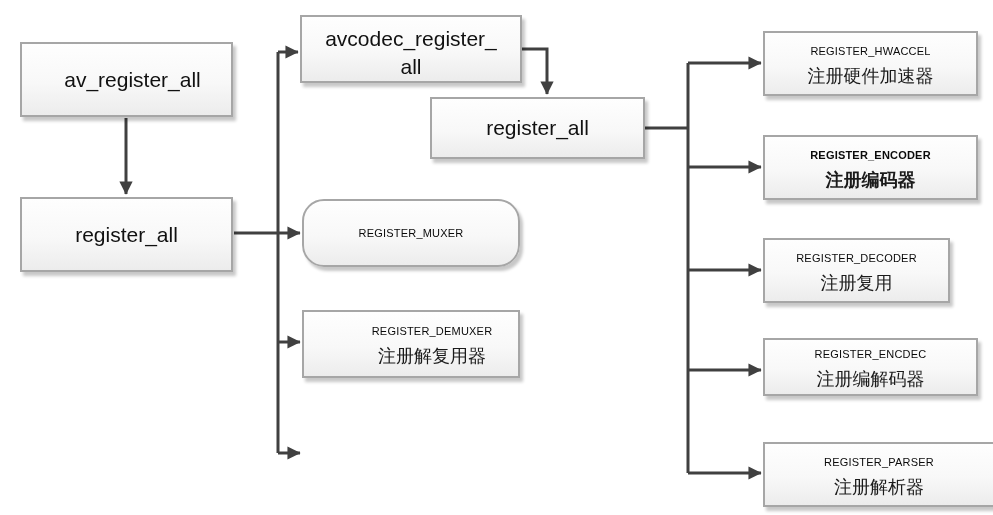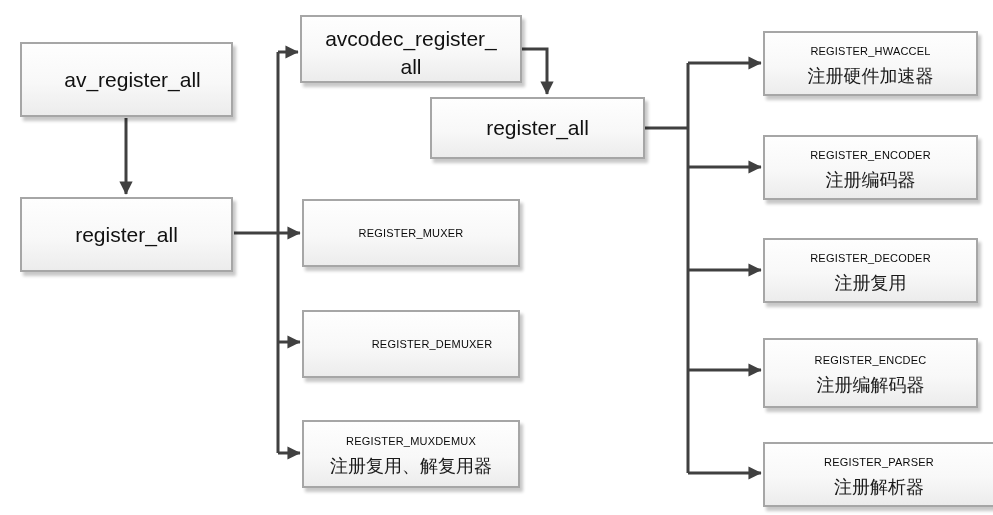--- a/index.html
+++ b/index.html
@@ -104,49 +104,46 @@
   </div>
 
   <div class="node big wrap" style="left:300px; top:15px; width:222px; height:68px;justify-content:flex-end;">
     <span class="label">avcodec_register_all</span>
   </div>
 
   <div class="node big" style="left:430px; top:97px; width:215px; height:62px;">
     <span class="label">register_all</span>
   </div>
 
-  <div class="node small" style="left:302px; top:199px; width:218px; height:68px;">
+  <div class="node small" style="left:302px; top:199px; width:218px; height:68px;border-radius:22px;">
     <span class="title">REGISTER_MUXER</span>
   </div>
 
   <div class="node small" style="left:302px; top:310px; width:218px; height:68px;padding-left:42px;">
     <span class="title">REGISTER_DEMUXER</span>
+    <span class="subtitle">注册解复用器</span>
   </div>
 
-  <div class="node small" style="left:302px; top:420px; width:218px; height:68px;">
-    <span class="title">REGISTER_MUXDEMUX</span>
-    <span class="subtitle">注册复用、解复用器</span>
-  </div>
 
   <div class="node small" style="left:763px; top:31px; width:215px; height:65px;">
     <span class="title">REGISTER_HWACCEL</span>
     <span class="subtitle">注册硬件加速器</span>
   </div>
 
-  <div class="node small" style="left:763px; top:135px; width:215px; height:65px;">
+  <div class="node small" style="left:763px; top:135px; width:215px; height:65px;font-weight:bold;">
     <span class="title">REGISTER_ENCODER</span>
     <span class="subtitle">注册编码器</span>
   </div>
 
-  <div class="node small" style="left:763px; top:238px; width:215px; height:65px;">
+  <div class="node small" style="left:763px; top:238px; width:187px; height:65px;">
     <span class="title">REGISTER_DECODER</span>
     <span class="subtitle">注册复用</span>
   </div>
 
-  <div class="node small" style="left:763px; top:338px; width:215px; height:70px;">
+  <div class="node small" style="left:763px; top:338px; width:215px; height:58px;">
     <span class="title">REGISTER_ENCDEC</span>
     <span class="subtitle">注册编解码器</span>
   </div>
 
   <div class="node small" style="left:763px; top:442px; width:232px; height:65px;">
     <span class="title">REGISTER_PARSER</span>
     <span class="subtitle">注册解析器</span>
   </div>
 
 </div>

